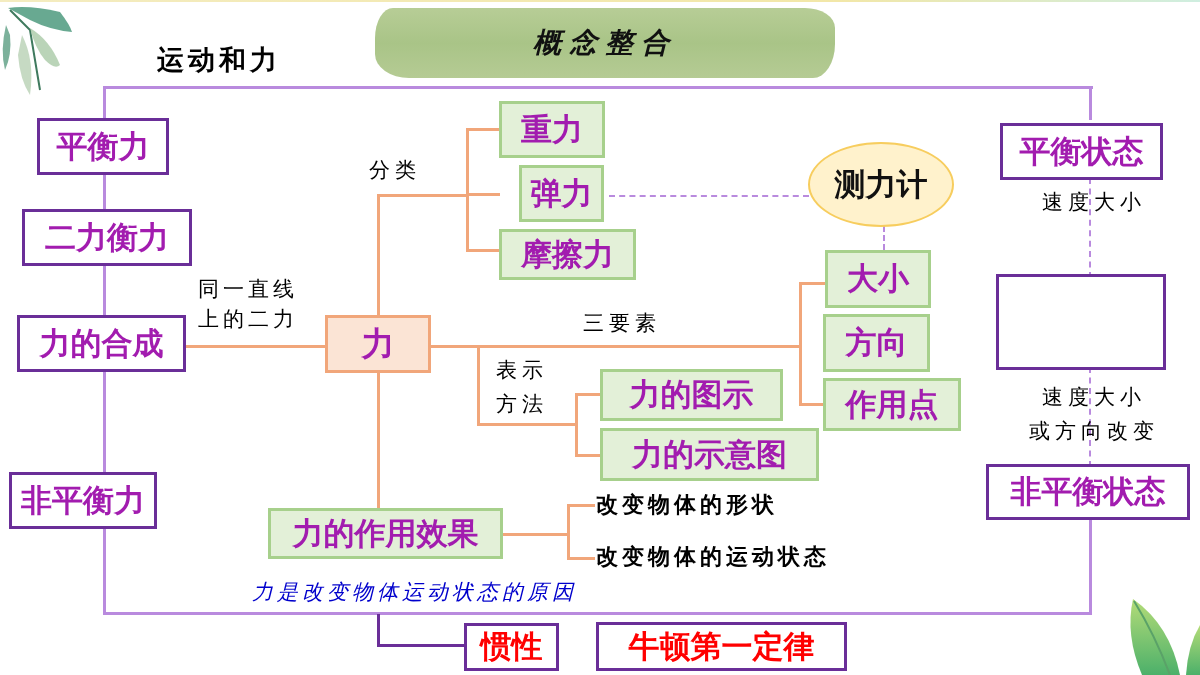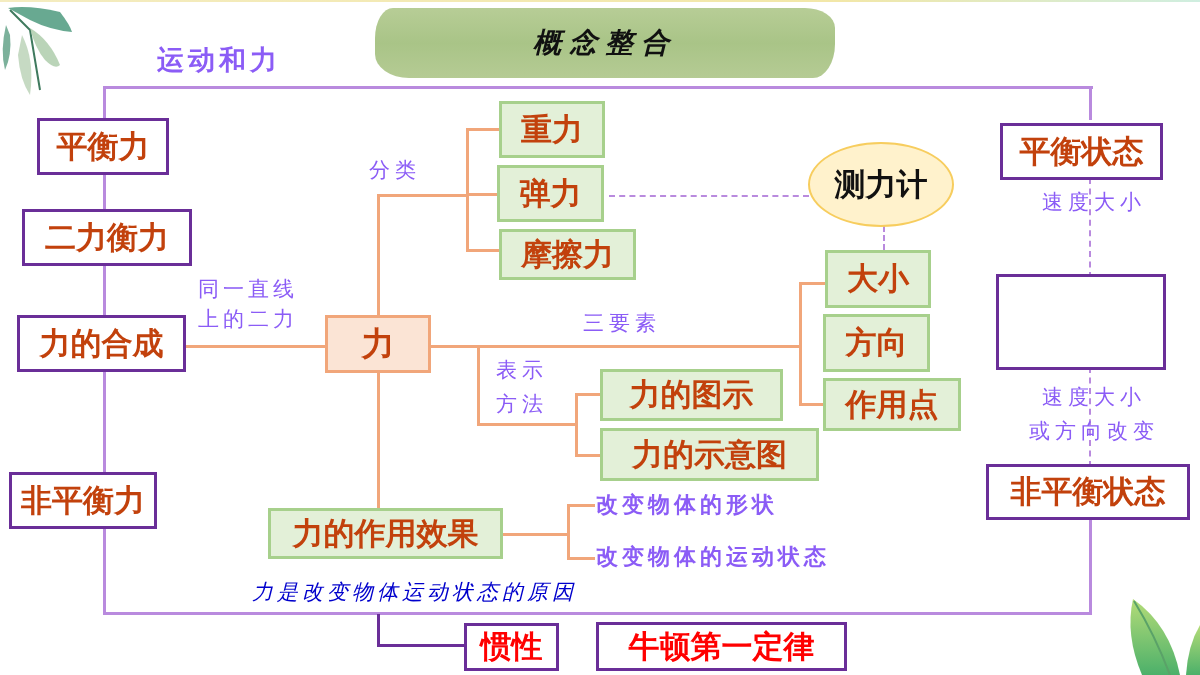--- a/index.html
+++ b/index.html
@@ -6,25 +6,25 @@
   body { width:1200px; height:675px; position:relative; overflow:hidden; background:#ffffff;
          font-family:"DejaVu Sans","Liberation Sans",sans-serif; }
   .topstrip { position:absolute; left:0; top:0; width:1200px; height:2px;
               background:linear-gradient(90deg,#f4ecc0,#f2e7a8 70%,#cfeee0); }
   .abs { position:absolute; box-sizing:border-box; }
   .line { position:absolute; }
   .pl { background:#b98ade; }           
   .ol { background:#f1a67a; }           
   .dl { position:absolute; }            
   .box { position:absolute; box-sizing:border-box; display:flex; align-items:center; justify-content:center;
-         font-weight:bold; color:#c2410c; white-space:nowrap; }
+         font-weight:bold; color:#a21caf; white-space:nowrap; }
   .pbox { background:#fff; border:3px solid #6a2e98; font-size:31px; }
   .gbox { background:#e3f0d8; border:3px solid #a7d08c; font-size:31px; }
   .obox { background:#fbe4d5; border:3px solid #f1a67a; font-size:33px; }
-  .label { position:absolute; font-family:"DejaVu Serif","Liberation Serif",serif; color:#8b5cf6;
+  .label { position:absolute; font-family:"DejaVu Serif","Liberation Serif",serif; color:#000000;
            font-size:22px; letter-spacing:5px; line-height:32px; white-space:nowrap; }
   .ellipse { position:absolute; box-sizing:border-box; border:2px solid #f7cd5e; background:#fff2cc;
              border-radius:50%; display:flex; align-items:center; justify-content:center;
              font-weight:bold; font-size:31px; color:#111; }
   .brush { position:absolute; left:375px; top:8px; width:460px; height:70px;
            background:linear-gradient(180deg,#b7cd96,#a9c487 50%,#b5cb94);
            border-radius:18px 30px 22px 34px / 30px 20px 34px 24px;
            display:flex; align-items:center; justify-content:center; }
   .brush-title { font-size:28px; font-weight:bold; color:#111; letter-spacing:8px;font-style:italic; }
   .red { color:#ff0000; }
@@ -109,21 +109,21 @@
 <div class="line ol" style="left:567px;top:557px;width:28px;height:3px"></div>
 
 <div class="label" style="left:369px;top:154px;font-size:21px">分类</div>
 <div class="label" style="left:583px;top:307px;font-size:21px">三要素</div>
 <div class="label" style="left:496px;top:353px;font-size:21px;line-height:34px">
   <div>表示</div>
   <div>方法</div>
 </div>
 
 <div class="box gbox" style="left:499px;top:101px;width:106px;height:57px">重力</div>
-<div class="box gbox" style="left:497px;top:165px;width:107px;height:57px">弹力</div>
+<div class="box gbox" style="left:519px;top:165px;width:85px;height:57px">弹力</div>
 <div class="box gbox" style="left:499px;top:229px;width:137px;height:51px">摩擦力</div>
 
 <div class="dl" style="left:609px;top:195px;width:200px;height:0;border-top:2px dashed #b98ade"></div>
 <div class="dl" style="left:883px;top:226px;width:0;height:24px;border-left:2px dashed #b98ade"></div>
 
 <div class="ellipse" style="left:808px;top:142px;width:146px;height:85px">测力计</div>
 
 <div class="box gbox" style="left:825px;top:250px;width:106px;height:58px">大小</div>
 <div class="box gbox" style="left:823px;top:314px;width:107px;height:58px">方向</div>
 <div class="box gbox" style="left:823px;top:378px;width:138px;height:53px">作用点</div>

